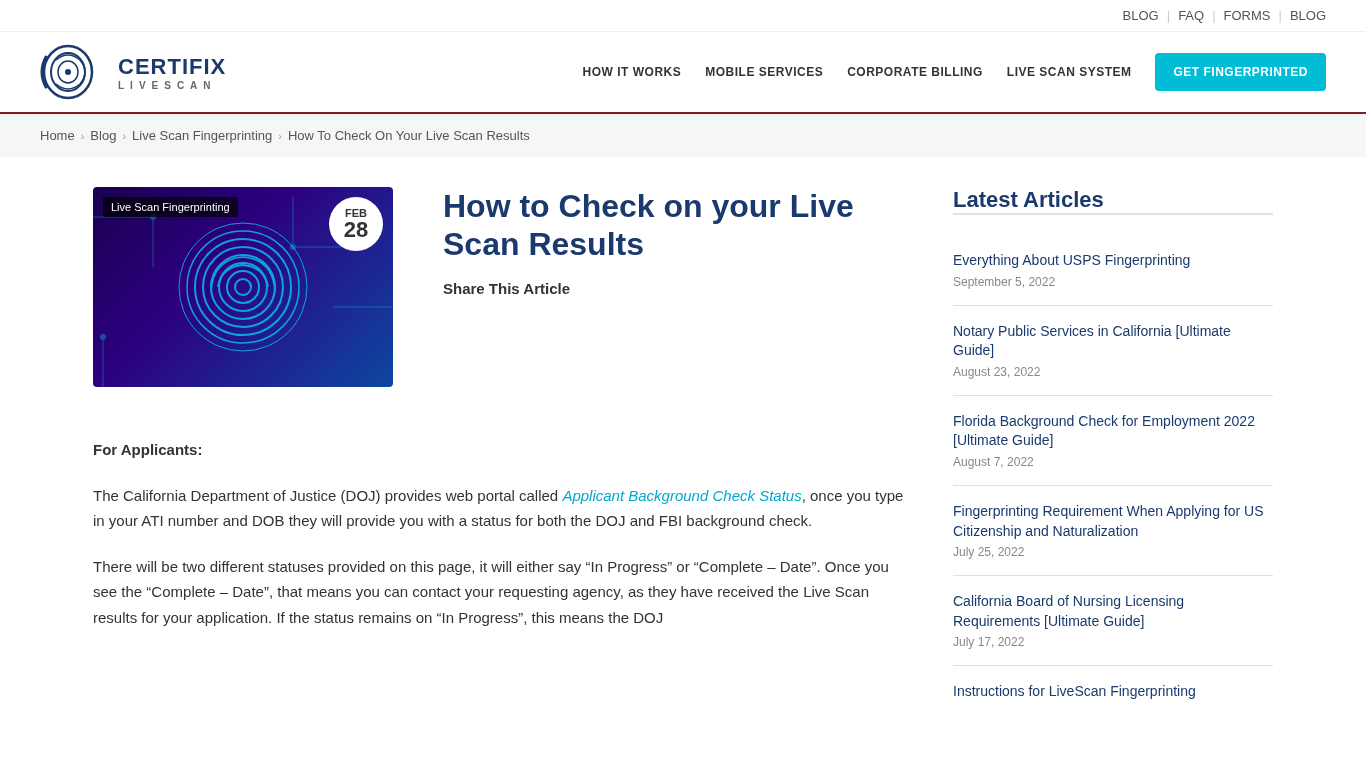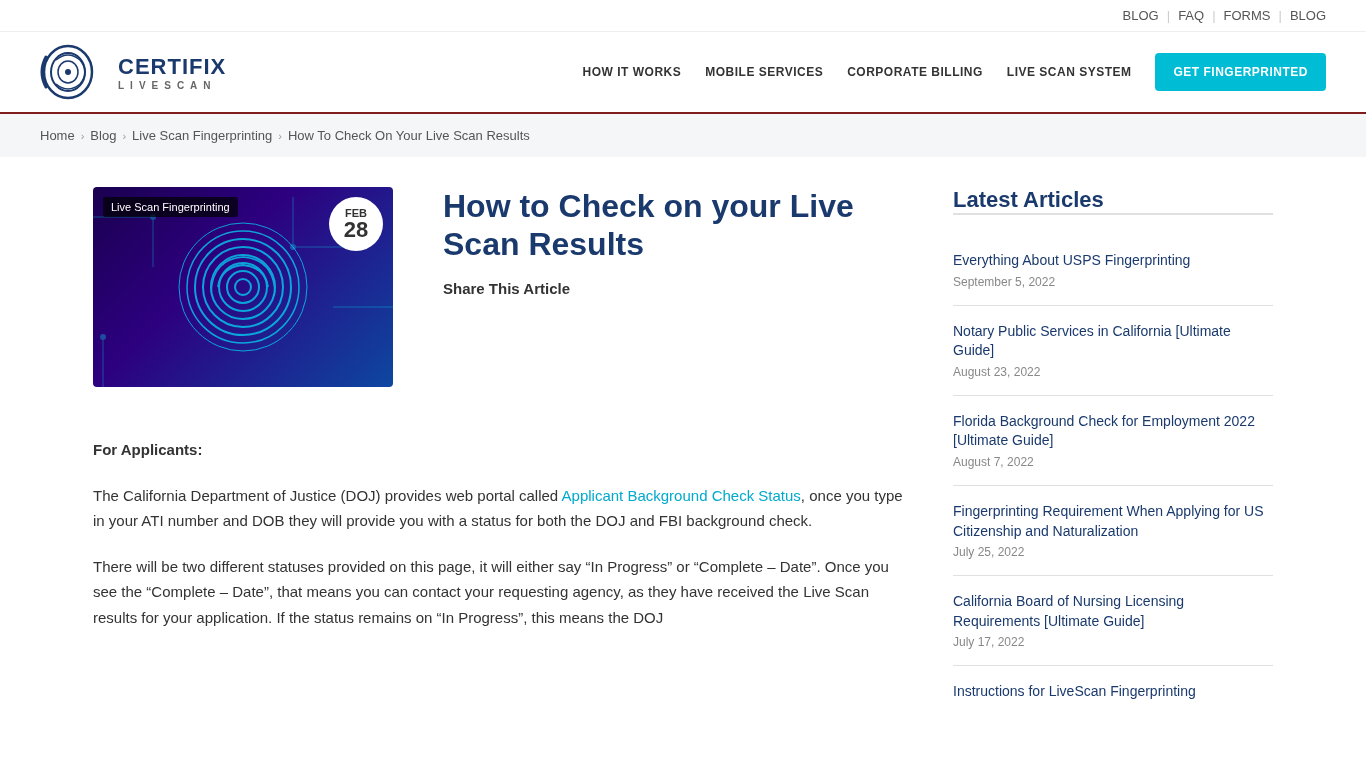--- a/index.html
+++ b/index.html
@@ -167,20 +167,21 @@
       line-height: 1.7;
       color: #333;
       margin-bottom: 20px;
     }
     .article-body .label-bold {
       font-weight: bold;
     }
     .article-body a {
       color: #00a9ce;
       text-decoration: none;
+      font-style: italic;
     }
 
     
     .sidebar {
       width: 320px;
       flex-shrink: 0;
     }
     .sidebar-title {
       font-size: 22px;
       font-weight: bold;

